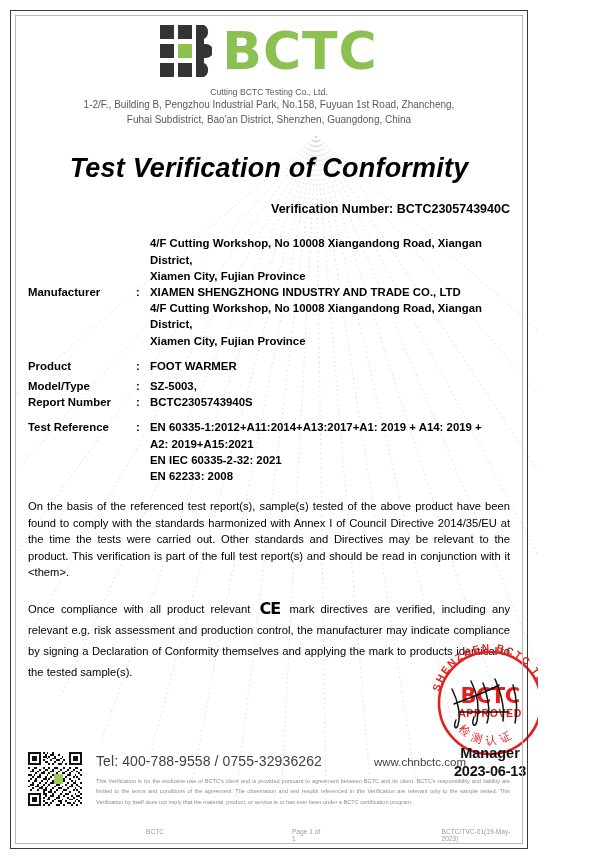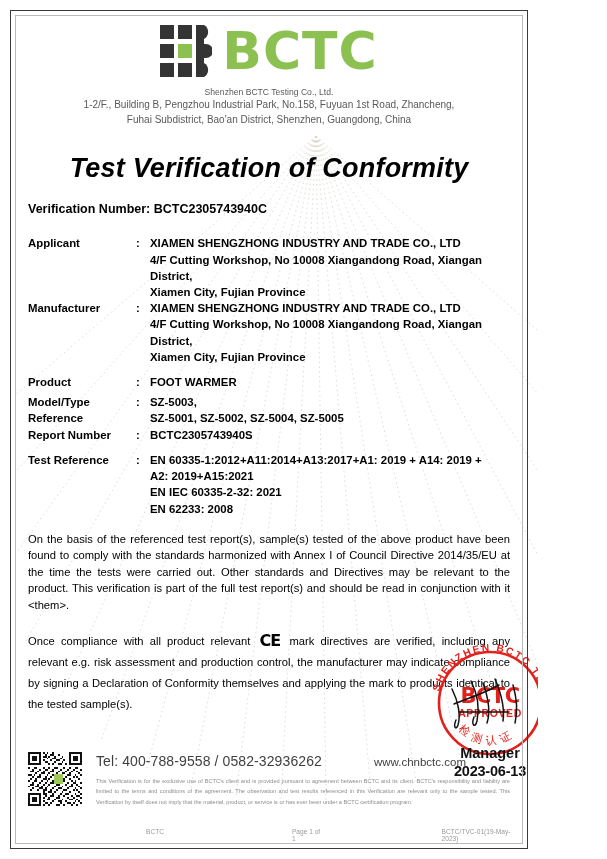--- a/index.html
+++ b/index.html
@@ -91,21 +91,21 @@
     margin-top: 26px;
     text-align: center;
     font-size: 27px;
     font-weight: bold;
     color: #000;
     letter-spacing: 0.2px;
     font-style: italic;
   }
   .verif-number {
     margin-top: 18px;
-    text-align: left;
+    text-align: right;
     font-size: 12.5px;
     font-weight: bold;
     color: #000;
   }
 
   
   .fields {
     margin-top: 19px;
     width: 100%;
     border-collapse: collapse;
@@ -277,36 +277,31 @@
           <rect x="18" y="19" width="14" height="14" fill="#8CC152"></rect>
           <rect x="0" y="38" width="14" height="14" fill="#343434"></rect>
           <rect x="18" y="38" width="14" height="14" fill="#343434"></rect>
           <path d="M36 0 H44 A8 8 0 0 1 44 14 H36 Z" fill="#343434"></path>
           <path d="M36 19 H46 A7 7 0 0 1 46 33 H36 Z" fill="#343434"></path>
           <path d="M36 38 H44 A8 8 0 0 1 44 52 H36 Z" fill="#343434"></path>
           <rect x="36" y="0" width="8" height="52" fill="#343434"></rect>
         </svg>
         <span class="logo-word">BCTC</span>
       </div>
-      <div class="company-line">Shenzhen BCTC Testing Co., Ltd.</div>
+      <div class="company-line">Cutting BCTC Testing Co., Ltd.</div>
       <div class="addr-line">1-2/F., Building B, Pengzhou Industrial Park, No.158, Fuyuan 1st Road, Zhancheng,</div>
       <div class="addr-line">Fuhai Subdistrict, Bao'an District, Shenzhen, Guangdong, China</div>
     </div>
 
     <div class="doc-title">Test Verification of Conformity</div>
     <div class="verif-number">Verification Number: BCTC2305743940C</div>
 
     <table class="fields">
       <tbody>
         <tr>
-          <td class="f-label">Applicant</td>
-          <td class="f-colon">:</td>
-          <td class="f-value">XIAMEN SHENGZHONG INDUSTRY AND TRADE CO., LTD</td>
-        </tr>
-        <tr>
           <td class="f-label"></td>
           <td class="f-colon"></td>
           <td class="f-value sub-line">4/F Cutting Workshop, No 10008 Xiangandong Road, Xiangan District,</td>
         </tr>
         <tr>
           <td class="f-label"></td>
           <td class="f-colon"></td>
           <td class="f-value sub-line">Xiamen City, Fujian Province</td>
         </tr>
 
@@ -341,25 +336,20 @@
         <tr class="gap-row-sm">
             <td></td>
             <td></td>
             <td></td>
           </tr>
 
         <tr>
           <td class="f-label">Model/Type</td>
           <td class="f-colon">:</td>
           <td class="f-value">SZ-5003,</td>
-        </tr>
-        <tr>
-          <td class="f-label">Reference</td>
-          <td class="f-colon"></td>
-          <td class="f-value">SZ-5001, SZ-5002, SZ-5004, SZ-5005</td>
         </tr>
         <tr>
           <td class="f-label">Report Number</td>
           <td class="f-colon">:</td>
           <td class="f-value">BCTC2305743940S</td>
         </tr>
 
         <tr class="gap-row">
             <td></td>
             <td></td>
@@ -622,21 +612,21 @@
             <rect x="11" y="28" width="1" height="1"></rect>
             <rect x="15" y="28" width="2" height="1"></rect>
           <rect x="19" y="28" width="1" height="1"></rect>
             <rect x="23" y="28" width="1" height="1"></rect>
             <rect x="26" y="28" width="1" height="1"></rect>
         </g>
         <rect x="14" y="12" width="5" height="5" fill="#9ec95a"></rect>
       </svg>
       <div class="footer-right">
         <div class="tel-row">
-          <span class="tel">Tel: 400-788-9558 / 0582-32936262</span>
+          <span class="tel">Tel: 400-788-9558 / 0755-32936262</span>
           <span class="website">www.chnbctc.com</span>
         </div>
         <div class="disclaimer">This Verification is for the exclusive use of BCTC's client and is provided pursuant to agreement between BCTC and its client. BCTC's responsibility and liability are limited to the terms and conditions of the agreement. The observation and test results referenced in this Verification are relevant only to the sample tested. This Verification by itself does not imply that the material, product, or service is or has ever been under a BCTC certification program.</div>
       </div>
     </div>
   </div>
 
   <div class="bottom-bar">
     <div class="bottom-items">
       <span class="bb-1">BCTC</span>

